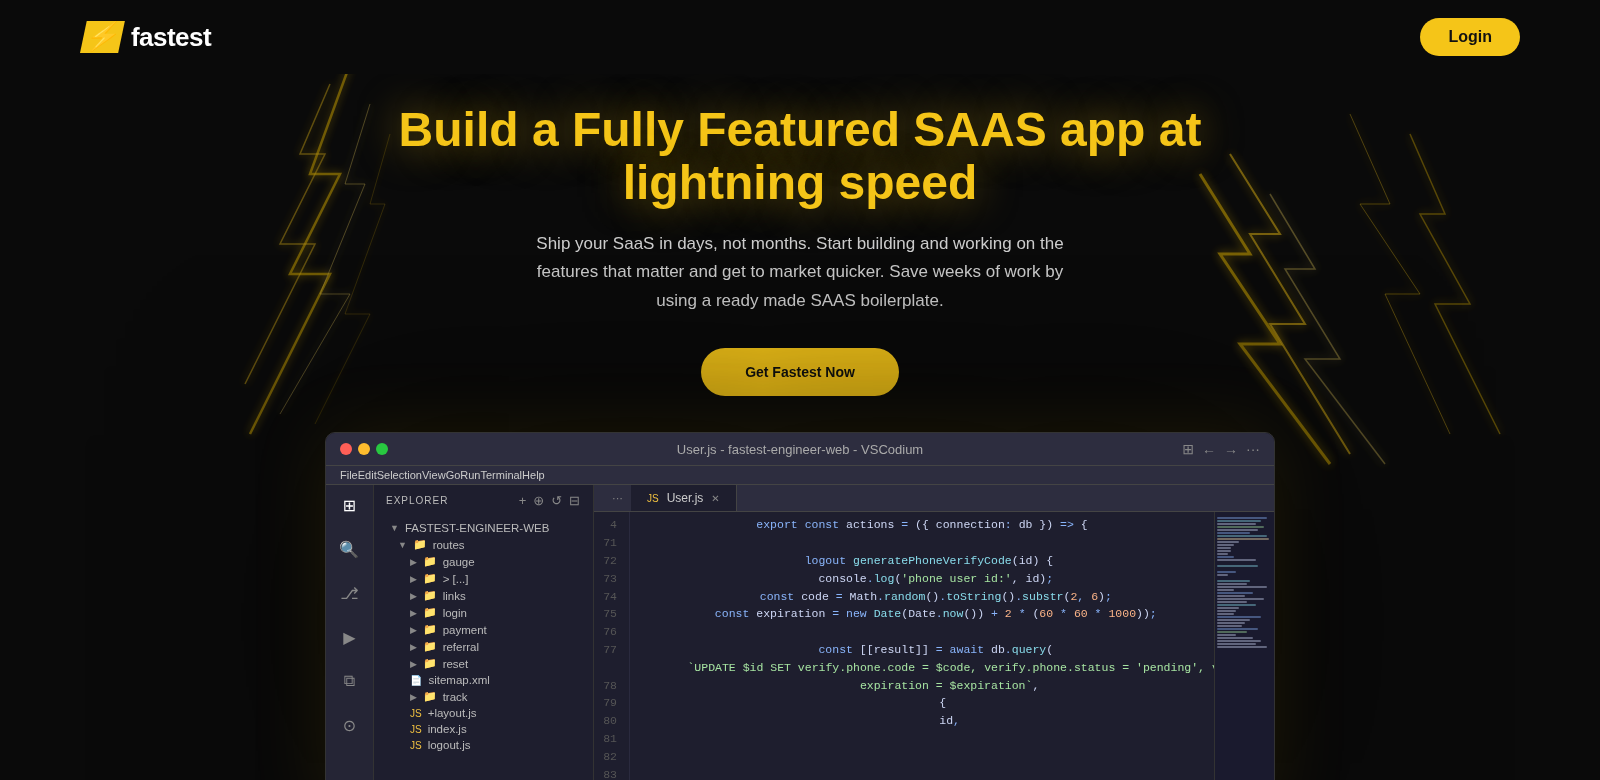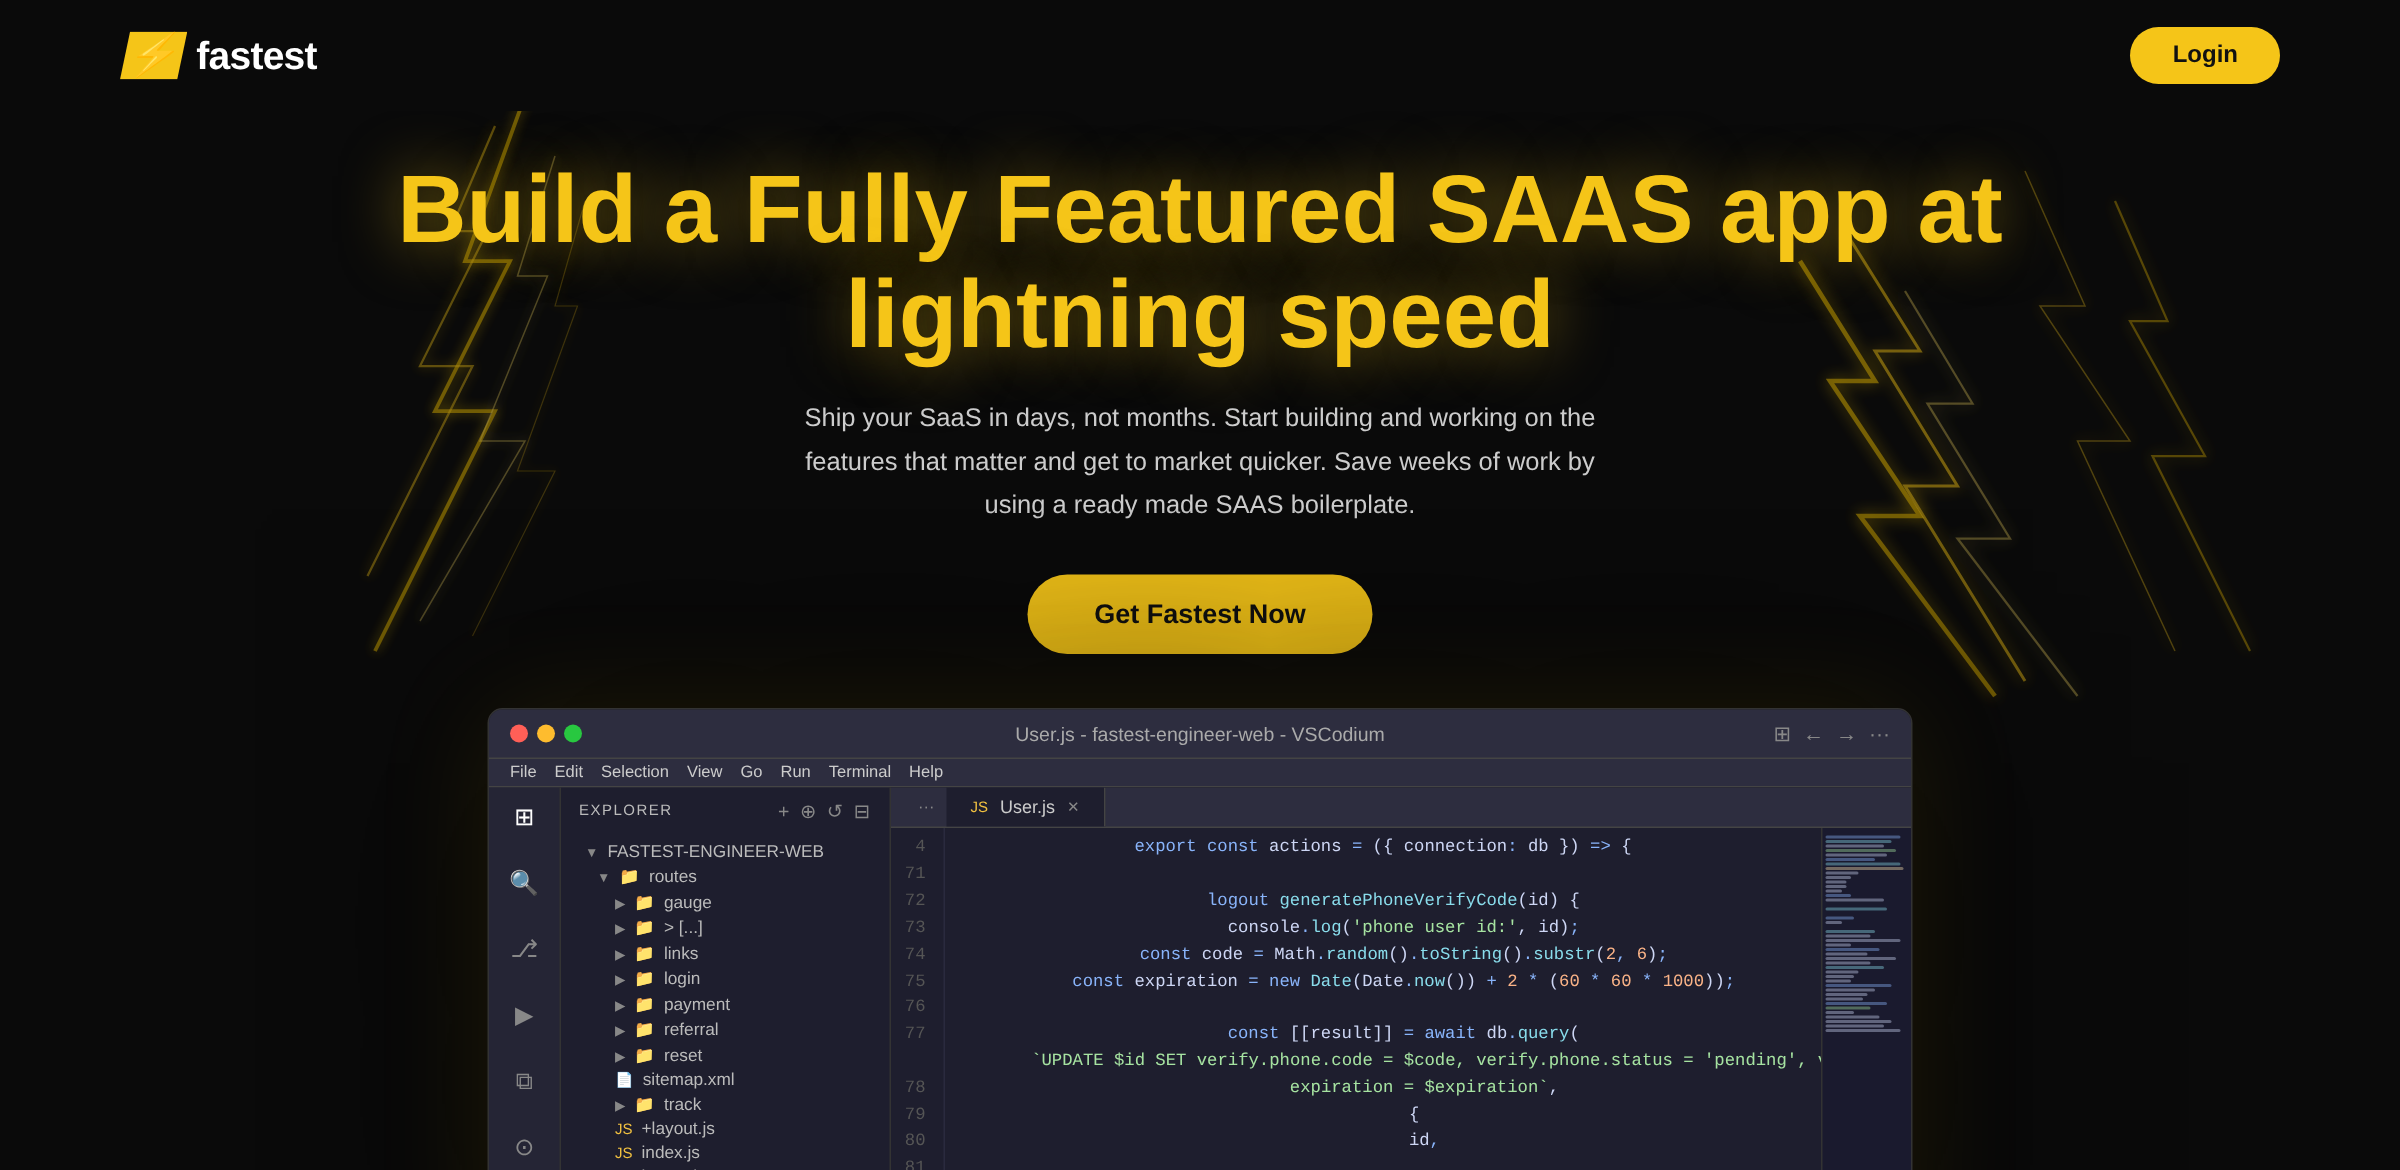--- a/index.html
+++ b/index.html
@@ -71,21 +71,21 @@
       padding-top: 30px;
       overflow: hidden;
     }
 
     .hero-content {
       position: relative;
       z-index: 5;
     }
 
     .hero h1 {
-      font-size: 64px;
+      font-size: 48px;
       font-weight: 800;
       line-height: 1.1;
       color: #fff;
       text-shadow: 0 0 40px rgba(245,197,24,0.2);
       margin-bottom: 8px;
     }
     .hero h1 span {
       color: #f5c518;
       display: block;
       text-shadow: 0 0 40px rgba(245,197,24,0.5);
@@ -98,21 +98,21 @@
       max-width: 560px;
       margin: 20px auto 32px;
     }
 
     .cta-btn {
       background: #f5c518;
       color: #111;
       border: none;
       border-radius: 40px;
       padding: 16px 44px;
-      font-size: 18px;
+      font-size: 14px;
       font-weight: 700;
       cursor: pointer;
       display: inline-block;
     }
 
     
     .vscode-window {
       position: relative;
       z-index: 5;
       margin: 36px auto 0;
@@ -339,21 +339,21 @@
       right: 50px;
       top: 20px;
       opacity: 0.8;
     }
 
     
     .vscode-menubar {
       background: #2d2d3f;
       padding: 3px 14px;
       display: flex;
-      gap: 12px;
+      gap: 0;
       border-bottom: 1px solid #444;
     }
     .menu-item {
       font-size: 11px;
       color: #ccc;
       cursor: pointer;
     }
   </style>
 </head>
 <body>

